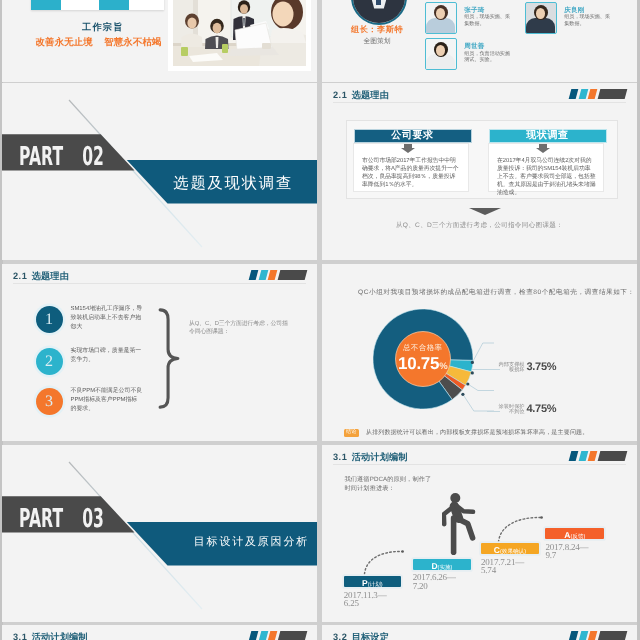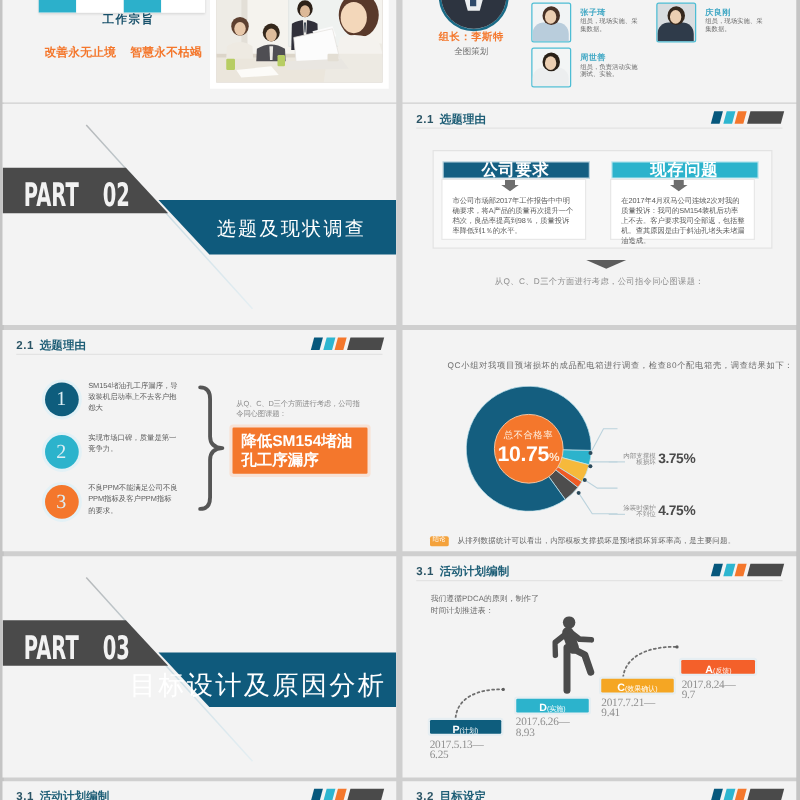--- a/index.html
+++ b/index.html
@@ -34,21 +34,21 @@
          font-family:"Liberation Serif",serif;}
 
   
   .tbl{position:absolute;left:29px;top:79px;width:133px;height:26px;display:flex;
        box-shadow:0 1px 2px rgba(0,0,0,.13);}
   .tcell{font-size:5.8px;line-height:26px;text-align:center;}
   .th{background:#2cb0cb;color:#fff;}
   .tv{background:#fff;color:#555;}
   .tcell:nth-child(1){width:30px}.tcell:nth-child(2){width:38px}
   .tcell:nth-child(3){width:30px}.tcell:nth-child(4){width:35px}
-  .motto-title{position:absolute;left:80px;top:104px;font-size:9.2px;
+  .motto-title{position:absolute;left:80px;top:116px;font-size:9.2px;
       font-weight:bold;color:#17506a;letter-spacing:1.2px;}
   .motto-l{position:absolute;left:33.5px;top:131px;font-size:9.4px;font-weight:bold;color:#f4772c;letter-spacing:.2px;}
   .motto-r{position:absolute;left:102.2px;top:131px;font-size:9.4px;font-weight:bold;color:#f4772c;letter-spacing:.2px;}
   .photo{position:absolute;left:170.5px;top:94px;width:133px;height:67px;overflow:hidden;
          background:#cfc8be;box-shadow:0 0 0 5px #fff, 0 1px 3px rgba(0,0,0,.22);}
   .photo svg{display:block;width:133px;height:67px;}
 
   
   .leader-ring{position:absolute;left:28.5px;top:63.5px;width:52.5px;height:52.5px;border-radius:50%;
      border:2.6px solid #1a6b87;overflow:hidden;background:#d7dde1;}
@@ -72,21 +72,21 @@
   .p-f3{background:#f3f5f5} .p-f3 .mh{background:#2a2118} .p-f3 .mb{background:#eceeef}
   .mem-name{position:absolute;left:39.5px;top:4px;font-size:6.5px;font-weight:bold;color:#3fa7c4;letter-spacing:.3px;white-space:nowrap;}
   .mem-role{position:absolute;left:39.5px;top:12.5px;width:50px;font-size:5.1px;line-height:6.3px;color:#6b6b6b;}
 
   
   .a-frame{position:absolute;left:24px;top:37px;width:272px;height:79px;
            border:1px solid #e3e3e3;background:#f7f7f7;box-sizing:border-box;}
   .a-card{position:absolute;top:47px;width:116px;}
   .ac-l{left:31px;} .ac-r{left:166px;}
   .ac-head{position:absolute;left:1.5px;top:0;width:116px;height:12px;line-height:12px;
-           text-align:center;color:#fff;font-size:13px;font-weight:bold;letter-spacing:.6px;
+           text-align:center;color:#fff;font-size:10px;font-weight:bold;letter-spacing:.6px;
            box-sizing:border-box;}
   .ac-head-blue{background:#145f82;box-shadow:0 0 0 1px #b9d3de;}
   .ac-head-cyan{background:#2cb3cc;box-shadow:0 0 0 1px #bde6ee;}
   .ac-arrow{position:absolute;left:48px;top:18px;width:0;height:0;
             border-left:7.5px solid transparent;border-right:7.5px solid transparent;
             border-top:5.5px solid #6e6e6e;z-index:3;}
   .ac-arrow:before{content:"";position:absolute;left:-4px;top:-9.5px;width:8px;height:4.5px;background:#6e6e6e;}
   .ac-body{position:absolute;left:0;top:13px;width:116px;height:49px;background:#fff;
            border:1px solid #e8e8e8;box-sizing:border-box;padding:13px 7px 2px 8px;
            font-size:5.85px;line-height:8px;color:#5b5b5b;letter-spacing:-.05px;}
@@ -271,21 +271,21 @@
           <i class="b4"></i>
         </div>
     </div>
     <div class="a-frame"></div>
     <div class="a-card ac-l">
       <div class="ac-head ac-head-blue">公司要求</div>
       <div class="ac-arrow"></div>
       <div class="ac-body">市公司市场部2017年工作报告中中明确要求，将A产品的质量再次提升一个档次，良品率提高到98％，质量投诉率降低到1％的水平。</div>
     </div>
     <div class="a-card ac-r">
-      <div class="ac-head ac-head-cyan">现存问题</div>
+      <div class="ac-head ac-head-cyan">现状调查</div>
       <div class="ac-arrow"></div>
       <div class="ac-body">在2017年4月双马公司连续2次对我的质量投诉：我司的SM154装机后功率上不去。客户要求我司全部返，包括整机。查其原因是由于斜油孔堵头未堵漏油造成。</div>
     </div>
     <div class="a-bigarrow"></div>
     <div class="a-sub">从Q、C、D三个方面进行考虑，公司指令同心图课题：</div>
   </div>
 
   <div class="slide col-l" style="top:264px">
     <div class="sec-head">
       <div class="sec-title"><span class="n">2.1</span><span>选题理由</span></div>
@@ -306,21 +306,20 @@
       <div class="r-text">实现市场口碑，质量是第一竞争力。</div>
     </div>
     <div class="r-item ri3">
       <div class="r-circle" style="background:#f4772c">3</div>
       <div class="r-text">不良PPM不能满足公司不良PPM指标及客户PPM指标的要求。</div>
     </div>
     <svg class="r-brace" viewBox="0 0 24 108">
       <path d="M2.5 2 C9 2 11 6 11 12 L11 44 C11 50 14 53.5 21.5 54 C14 54.5 11 58 11 64 L11 96 C11 102 9 106 2.5 106" fill="none" stroke="#555555" stroke-width="3.3" stroke-linecap="round" stroke-linejoin="round"></path>
     </svg>
     <div class="b-sub">从Q、C、D三个方面进行考虑，公司指令同心图课题：</div>
-    <div class="b-conc">降低SM154堵油孔工序漏序</div>
   </div>
 
   <div class="slide col-r" style="top:264px">
     <div class="c-intro">QC小组对我项目预堵损坏的成品配电箱进行调查，检查80个配电箱壳，调查结果如下：</div>
     <svg class="c-donut" viewBox="0 0 200 200">
       <g id="donut-slices">
           <path d="M100 100 L199.97 102.62 A100 100 0 0 1 196.64 125.71 Z" fill="#2cb3cc" stroke="#bfe4ef" stroke-width="1.2"></path>
           <path d="M100 100 L196.64 125.71 A100 100 0 0 1 184.99 152.70 Z" fill="#f6b93b" stroke="#bfe4ef" stroke-width="1.2"></path>
           <path d="M100 100 L184.99 152.70 A100 100 0 0 1 178.59 161.84 Z" fill="#ee5a24" stroke="#bfe4ef" stroke-width="1.2"></path>
           <path d="M100 100 L178.59 161.84 A100 100 0 0 1 158.35 181.21 Z" fill="#4d4d4d" stroke="#bfe4ef" stroke-width="1.2"></path>
@@ -367,21 +366,21 @@
             <stop offset="0" stop-color="#b5b8ba"></stop>
             <stop offset="0.55" stop-color="#cfe0e7"></stop>
             <stop offset="1" stop-color="#e4eef2"></stop>
           </linearGradient>
         </defs>
       <line x1="67" y1="17" x2="200" y2="164" stroke="url(#dgrad)" stroke-width="1.2"></line>
       <path d="M0 51.2 L98.7 51.2 L132.5 87.5 L0 87.5 Z" fill="#4a4a4a"></path>
       <path d="M124.8 77 L315 77 L315 120.6 L165.5 120.6 Z" fill="#0f5a7c"></path>
     </svg>
     <div class="pd-part" style="left:17px;top:61px;font-size:26px;line-height:26px;letter-spacing:0px"><span>PART</span><span style="display:inline-block;width:32px"></span><span>03</span></div>
-    <div class="pd-zh" style="right:8px;top:90px;font-size:21px;letter-spacing:1.8px">目标设计及原因分析</div>
+    <div class="pd-zh" style="right:8px;top:90px;font-size:11px;letter-spacing:1.8px">目标设计及原因分析</div>
   </div>
 
   <div class="slide col-r" style="top:445px">
     <div class="sec-head">
       <div class="sec-title"><span class="n">3.1</span><span>活动计划编制</span></div>
       <div class="sec-rule"></div>
       <div class="bars">
           <i class="b1"></i>
           <i class="b2"></i>
           <i class="b3"></i>
@@ -406,36 +405,36 @@
         <path d="M1.5 25 C3 10 18 2 39 2.5" fill="none" stroke="#6e6e6e" stroke-width="1.4" stroke-dasharray="1.6 2.4" stroke-linecap="round"></path>
         <circle cx="39.6" cy="2.5" r="1.3" fill="#5c5c5c"></circle>
       </svg>
     <svg class="p-arc a2" viewBox="0 0 47 28">
         <path d="M1.5 27 C3 11 20 2 44 2.5" fill="none" stroke="#6e6e6e" stroke-width="1.4" stroke-dasharray="1.6 2.4" stroke-linecap="round"></path>
         <circle cx="44.6" cy="2.5" r="1.3" fill="#5c5c5c"></circle>
       </svg>
     <div class="p-step s1">
       <div class="ps-bar" style="background:#0e5d7d"><b>P</b><span>(计划)</span></div>
       <div class="ps-date">
-          <div>2017.5.13—</div>
+          <div>2017.11.3—</div>
           <div>6.25</div>
         </div>
     </div>
     <div class="p-step s2">
       <div class="ps-bar" style="background:#2cb3cc"><b>D</b><span>(实施)</span></div>
       <div class="ps-date">
           <div>2017.6.26—</div>
-          <div>8.93</div>
+          <div>7.20</div>
         </div>
     </div>
     <div class="p-step s3">
       <div class="ps-bar" style="background:#f5a623"><b>C</b><span>(效果确认)</span></div>
       <div class="ps-date">
           <div>2017.7.21—</div>
-          <div>9.41</div>
+          <div>5.74</div>
         </div>
     </div>
     <div class="p-step s4">
       <div class="ps-bar" style="background:#f4602a"><b>A</b><span>(反馈)</span></div>
       <div class="ps-date">
           <div>2017.8.24—</div>
           <div>9.7</div>
         </div>
     </div>
   </div>

